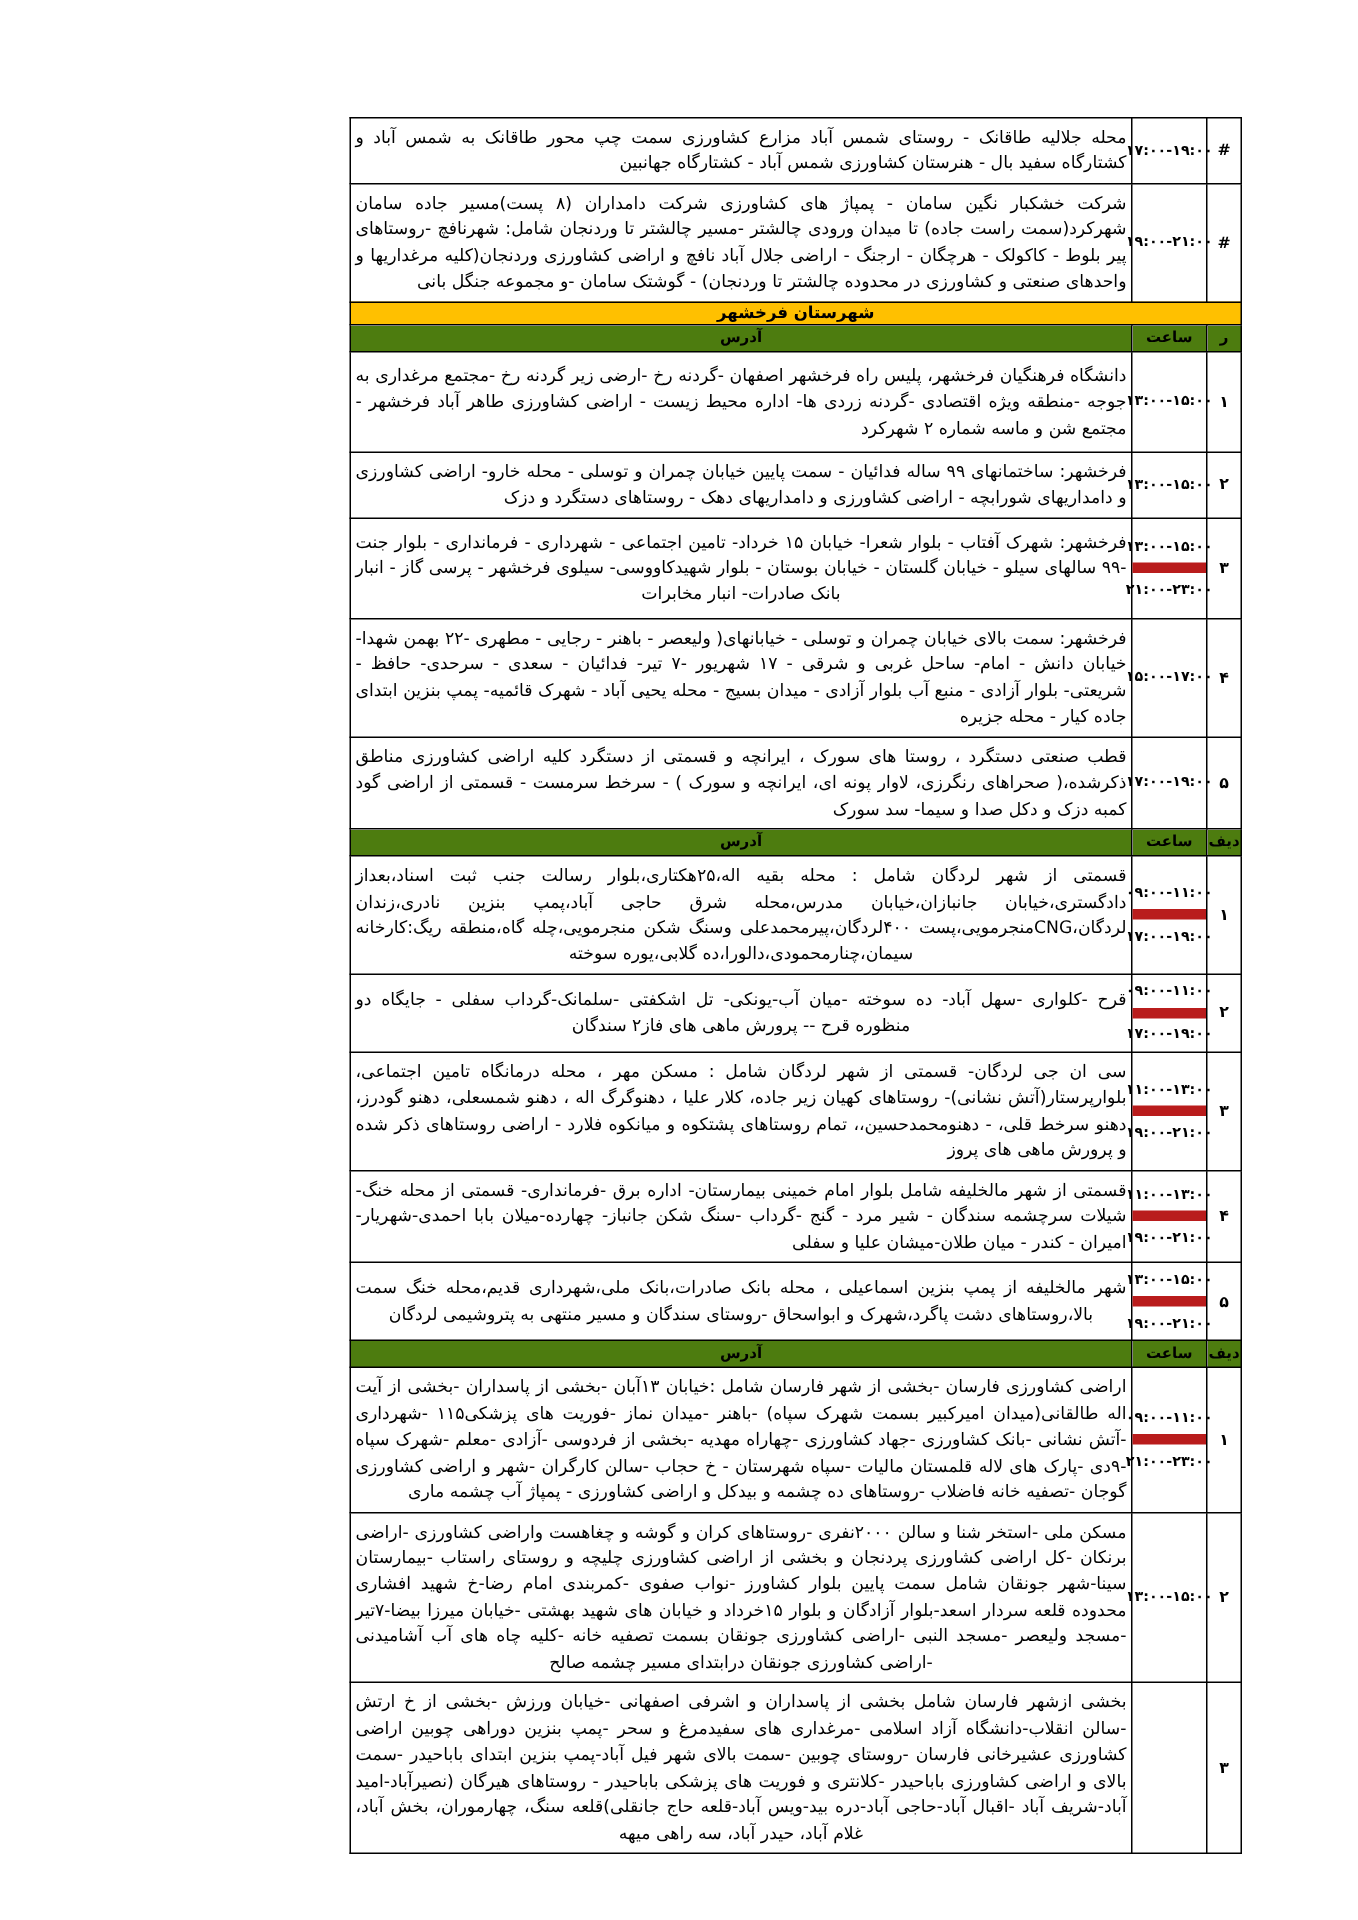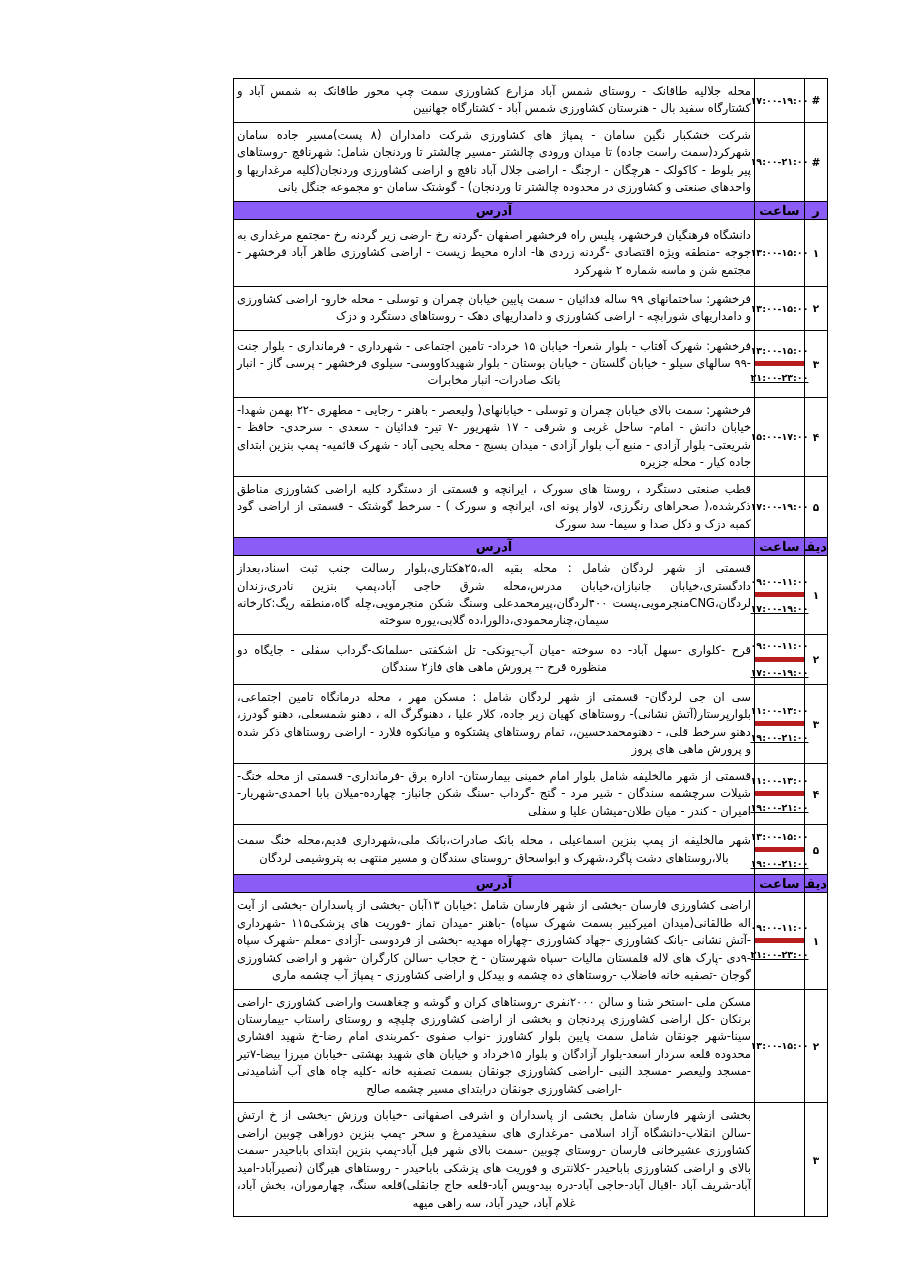--- a/index.html
+++ b/index.html
@@ -18,30 +18,30 @@
     padding:4px 3px;text-align:justify;text-align-last:right;
   }
   tr.c td.addr{text-align-last:center;}
   tr.tall td.addr{height:58px;}
   td.time{
     font-size:9.5px;font-weight:bold;direction:ltr;text-align:center;
     padding:0;
   }
   td.time .tt{display:flex;align-items:center;justify-content:center;min-height:20px;padding:1px 0;}
   td.time .t2:empty{display:none;}
-  td.time .t2:not(:empty){border-top:5px solid #b91c1c;text-decoration:underline;}
+  td.time .t2:not(:empty){border-top:7px solid #b91c1c;}
   td.time .tw{display:flex;flex-direction:column;justify-content:center;height:100%;}
   td.time .tw > .tt{flex:1;}
   td.num{font-size:10.5px;font-weight:bold;text-align:center;}
   tr.section td{
     background:#FFC000;font-size:11px;font-weight:bold;text-align:center;
     height:14px;line-height:14px;padding:0;
   }
   tr.colhead td{
-    background:#8b5cf6;font-size:13px;font-weight:bold;text-align:center;
+    background:#4d7c0f;font-size:10px;font-weight:bold;text-align:center;
     height:17px;line-height:17px;padding:0;overflow:hidden;white-space:nowrap;
   }
 </style>
 </head>
 <body>
 
 <div class="sheet">
 <table class="sched">
   <colgroup>
         <col style="width:23px">
@@ -62,20 +62,23 @@
   <tr>
     <td class="num">#</td>
     <td class="time">
             <div class="tw">
       <div class="tt t1">۱۹:۰۰-۲۱:۰۰</div>
       </div>
           </td>
     <td class="addr">شرکت خشکبار نگین سامان - پمپاژ های کشاورزی شرکت دامداران (۸ پست)مسیر جاده سامان شهرکرد(سمت راست جاده) تا میدان ورودی چالشتر -مسیر چالشتر تا وردنجان شامل: شهرنافچ  -روستاهای پیر بلوط - کاکولک - هرچگان - ارجنگ - اراضی جلال آباد نافچ و اراضی کشاورزی وردنجان(کلیه مرغداریها و واحدهای صنعتی و کشاورزی در محدوده چالشتر تا وردنجان) - گوشتک سامان -و مجموعه جنگل بانی</td>
   </tr>
 
+  <tr class="section">
+    <td colspan="3">شهرستان فرخشهر</td>
+  </tr>
   <tr class="colhead">
     <td>ر</td>
     <td>ساعت</td>
     <td>آدرس</td>
   </tr>
   <tr class="tall">
     <td class="num">۱</td>
     <td class="time">
             <div class="tw">
       <div class="tt t1">۱۳:۰۰-۱۵:۰۰</div>
@@ -111,21 +114,21 @@
           </td>
     <td class="addr">فرخشهر: سمت بالای خیابان چمران و توسلی - خیابانهای( ولیعصر - باهنر - رجایی - مطهری -۲۲ بهمن  شهدا- خیابان دانش - امام- ساحل غربی و شرقی - ۱۷ شهریور -۷ تیر- فدائیان - سعدی - سرحدی- حافظ - شریعتی- بلوار آزادی - منبع آب بلوار آزادی - میدان بسیج - محله یحیی آباد - شهرک قائمیه- پمپ بنزین ابتدای جاده کیار - محله جزیره</td>
   </tr>
   <tr>
     <td class="num">۵</td>
     <td class="time">
             <div class="tw">
       <div class="tt t1">۱۷:۰۰-۱۹:۰۰</div>
       </div>
           </td>
-    <td class="addr">قطب صنعتی دستگرد ، روستا های سورک ، ایرانچه و  قسمتی از دستگرد کلیه اراضی  کشاورزی مناطق ذکرشده،( صحراهای رنگرزی، لاوار پونه ای، ایرانچه و سورک )  - سرخط گوشتک - قسمتی از اراضی گود کمبه دزک و دکل صدا و سیما- سد سورک</td>
+    <td class="addr">قطب صنعتی دستگرد ، روستا های سورک ، ایرانچه و  قسمتی از دستگرد کلیه اراضی  کشاورزی مناطق ذکرشده،( صحراهای رنگرزی، لاوار پونه ای، ایرانچه و سورک )  - سرخط سرمست - قسمتی از اراضی گود کمبه دزک و دکل صدا و سیما- سد سورک</td>
   </tr>
 
   <tr class="colhead">
     <td>دیف</td>
     <td>ساعت</td>
     <td>آدرس</td>
   </tr>
   <tr class="c">
     <td class="num">۱</td>
     <td class="time">

